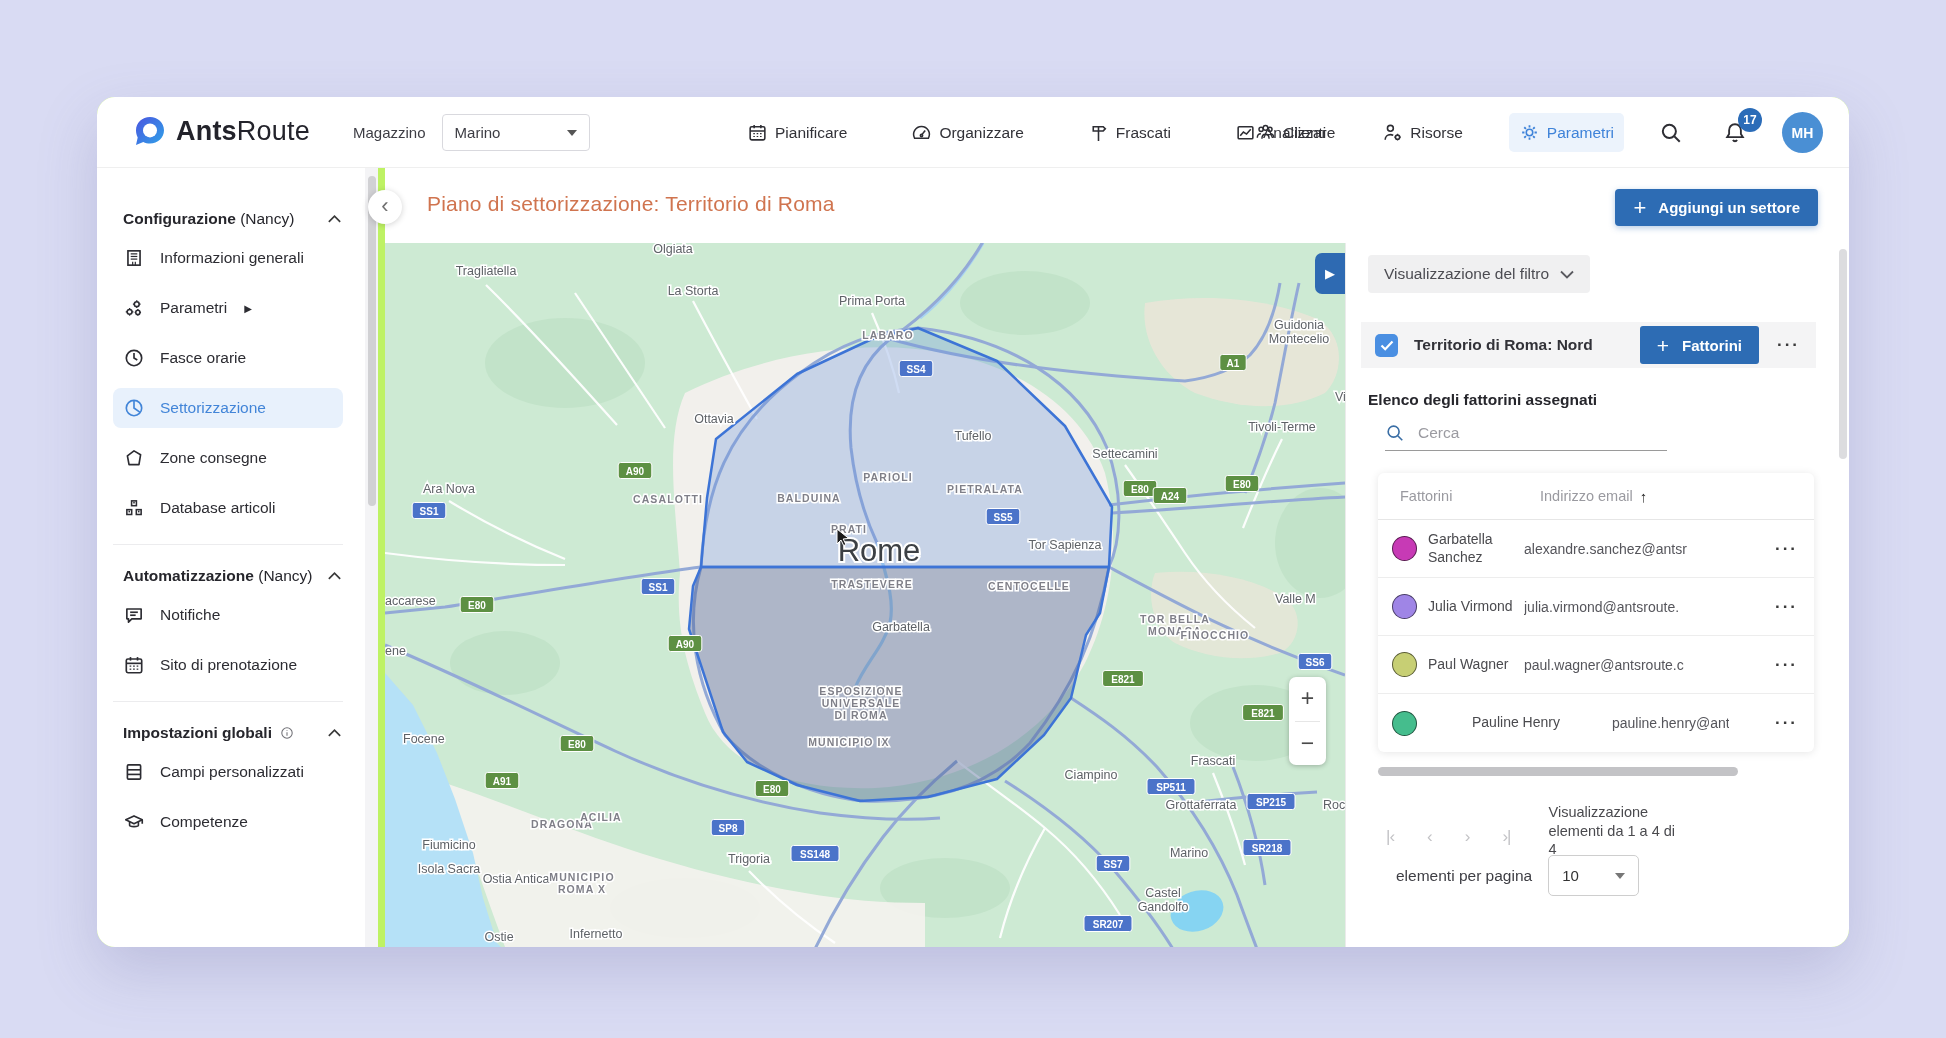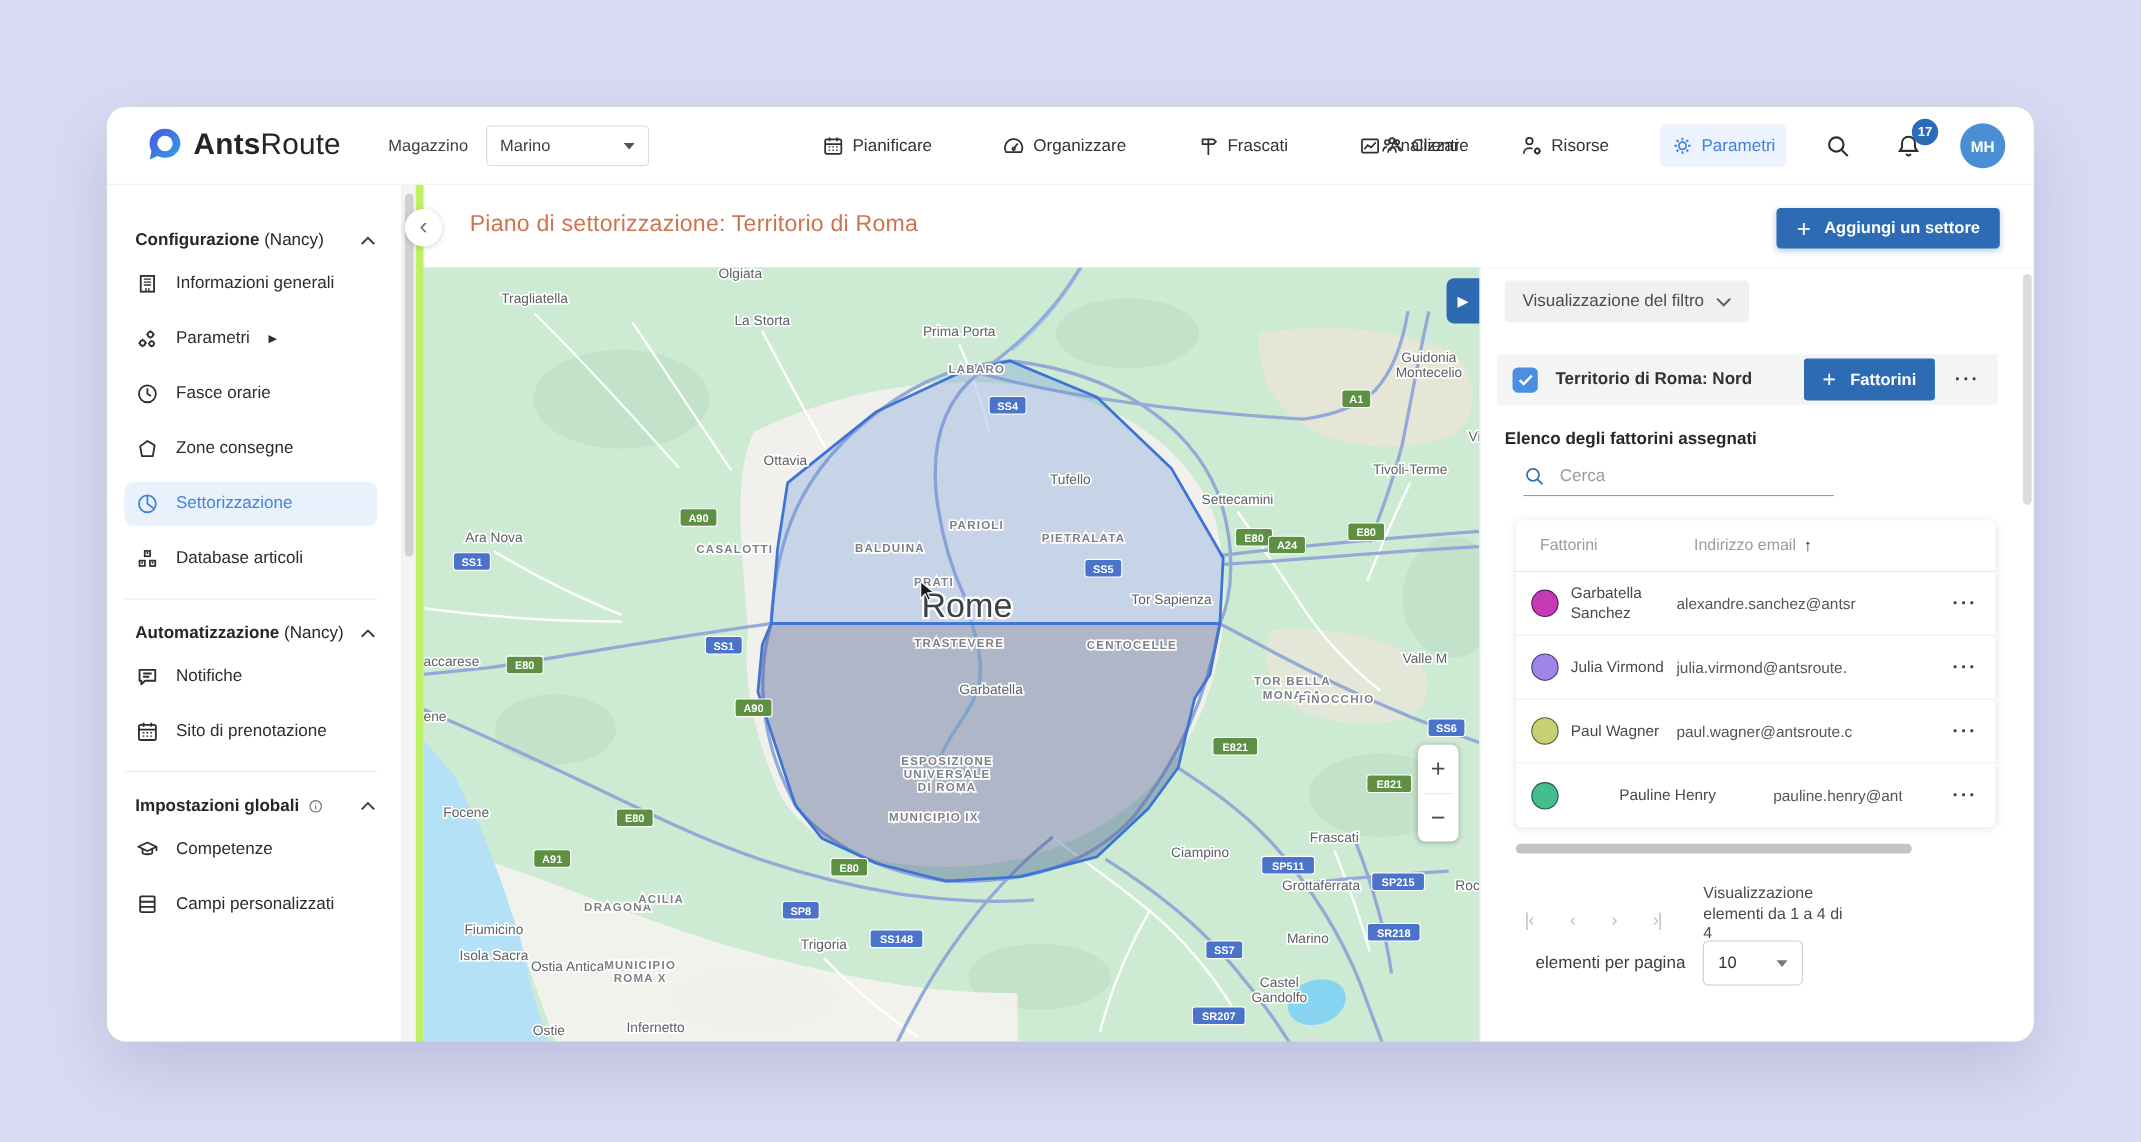--- a/index.html
+++ b/index.html
@@ -325,36 +325,36 @@
       </div>
       <div class="sb-item">
         <span style="display: flex;">
           <svg viewBox="0 0 20 20" fill="none" stroke-width="1.5" width="22" height="22" stroke="#2c2c32">
             <circle cx="10" cy="10" r="7"></circle>
             <polyline points="10,5.5 10,10 13,11.8"></polyline>
           </svg>
         </span>
         <span>Fasce orarie</span>
       </div>
-      <div class="sb-item">
-        <span style="display: flex;">
-          <svg viewBox="0 0 20 20" fill="none" stroke-width="1.5" stroke-linejoin="round" width="22" height="22" stroke="#2c2c32">
-            <polygon points="4,8 10,3.5 16,7 14.5,16 5.5,16"></polygon>
-          </svg>
-        </span>
-        <span>Zone consegne</span>
-      </div>
       <div class="sb-item selected">
         <span style="display: flex;">
           <svg viewBox="0 0 20 20" fill="none" stroke-width="1.5" width="22" height="22" stroke="#4285d8">
             <circle cx="10" cy="10" r="7"></circle>
             <polyline points="10,3 10,10 15.5,14"></polyline>
           </svg>
         </span>
         <span>Settorizzazione</span>
+      </div>
+      <div class="sb-item">
+        <span style="display: flex;">
+          <svg viewBox="0 0 20 20" fill="none" stroke-width="1.5" stroke-linejoin="round" width="22" height="22" stroke="#2c2c32">
+            <polygon points="4,8 10,3.5 16,7 14.5,16 5.5,16"></polygon>
+          </svg>
+        </span>
+        <span>Zone consegne</span>
       </div>
       <div class="sb-item">
         <span style="display: flex;">
           <svg viewBox="0 0 20 20" fill="none" stroke-width="1.4" width="22" height="22" stroke="#2c2c32">
             <rect x="7.8" y="3.5" width="4.4" height="4.4"></rect>
             <rect x="3.5" y="11.5" width="4.4" height="4.4"></rect>
             <rect x="12.1" y="11.5" width="4.4" height="4.4"></rect>
             <line x1="10" y1="4.4" x2="10" y2="6"></line>
             <line x1="5.7" y1="12.4" x2="5.7" y2="14"></line>
             <line x1="14.3" y1="12.4" x2="14.3" y2="14"></line>
@@ -413,37 +413,37 @@
         </span>
         <span class="sb-head-spacer"></span>
         <span class="sb-chevron" style="display: flex;">
           <svg viewBox="0 0 18 14" fill="none" stroke-width="1.8">
             <polyline points="3,10 9,4 15,10"></polyline>
           </svg>
         </span>
       </div>
       <div class="sb-item">
         <span style="display: flex;">
+          <svg viewBox="0 0 20 20" fill="none" stroke-width="1.5" width="22" height="22" stroke="#2c2c32">
+            <rect x="4" y="3.5" width="12" height="13" rx="1"></rect>
+            <line x1="4" y1="8" x2="16" y2="8"></line>
+            <line x1="4" y1="12.2" x2="16" y2="12.2"></line>
+          </svg>
+        </span>
+        <span>Campi personalizzati</span>
+      </div>
+      <div class="sb-item">
+        <span style="display: flex;">
           <svg viewBox="0 0 20 20" fill="none" stroke-width="1.5" stroke-linejoin="round" width="22" height="22" stroke="#2c2c32">
             <polygon points="2.5,8 10,4.5 17.5,8 10,11.5"></polygon>
             <path d="M6 9.8v3.2c0 1.6 8 1.6 8 0V9.8"></path>
             <line x1="17.5" y1="8" x2="17.5" y2="11.5"></line>
           </svg>
         </span>
         <span>Competenze</span>
-      </div>
-      <div class="sb-item">
-        <span style="display: flex;">
-          <svg viewBox="0 0 20 20" fill="none" stroke-width="1.5" width="22" height="22" stroke="#2c2c32">
-            <rect x="4" y="3.5" width="12" height="13" rx="1"></rect>
-            <line x1="4" y1="8" x2="16" y2="8"></line>
-            <line x1="4" y1="12.2" x2="16" y2="12.2"></line>
-          </svg>
-        </span>
-        <span>Campi personalizzati</span>
       </div>
     </aside>
   <div class="sb-scroll">
       <div class="sb-thumb"></div>
     </div>
 
   <div class="titlebar">
     <div class="page-title">Piano di settorizzazione: Territorio di Roma</div>
     <button class="add-sector-btn">
       <span class="plus">+</span>

